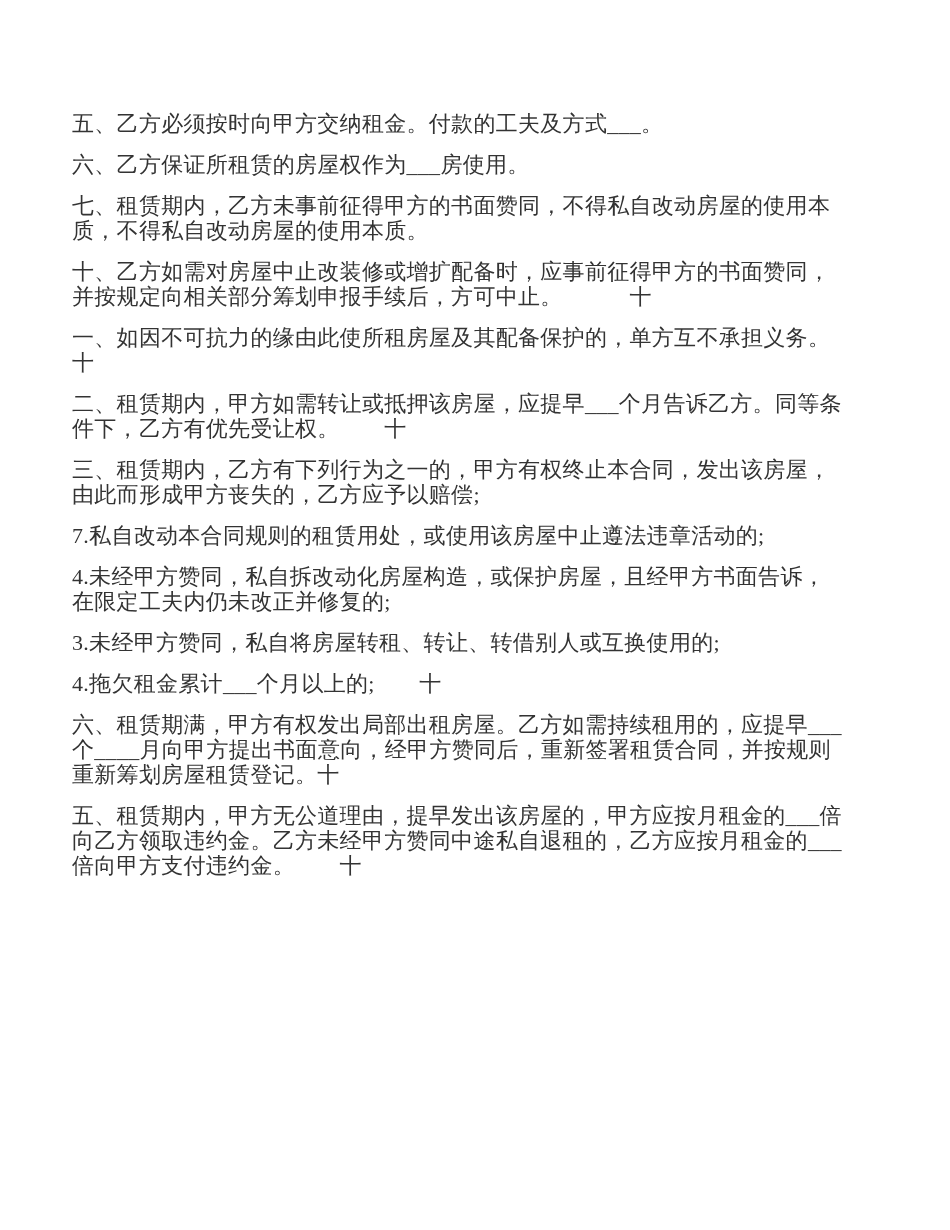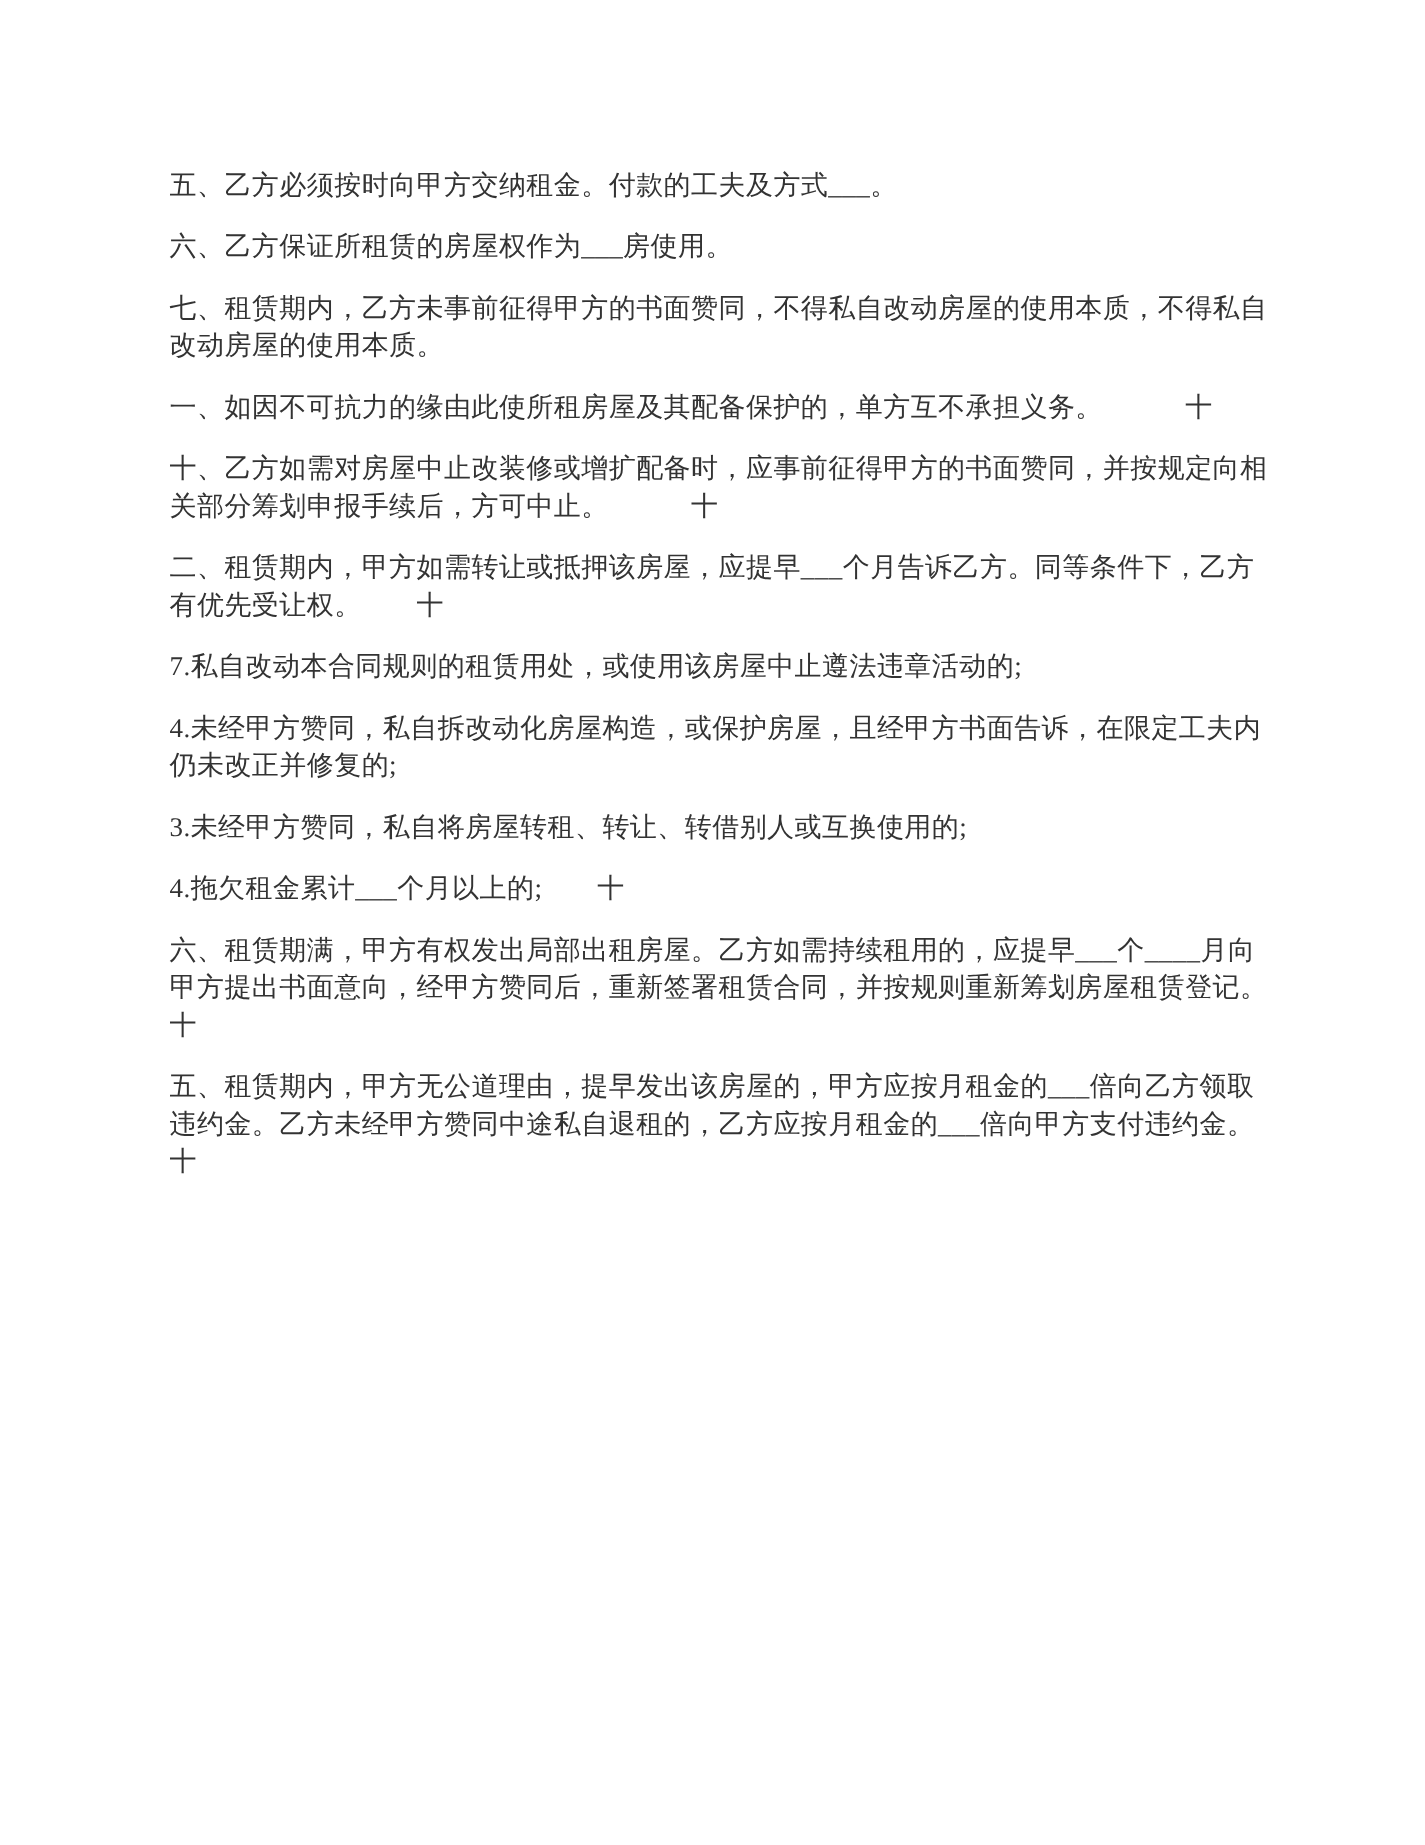--- a/index.html
+++ b/index.html
@@ -9,44 +9,45 @@
   }
   .page {
     position: relative;
     width: 950px;
     height: 1230px;
     background: #ffffff;
     overflow: hidden;
   }
   .doc-content {
     box-sizing: border-box;
-    padding: 111px 104px 0 113px;
+    padding: 111px 104px 0 72px;
     font-family: "Liberation Serif", "DejaVu Serif", serif;
-    font-size: 18px;
+    font-size: 22px;
     line-height: 25px;
     color: #333333;
     text-align: left;
   }
   .doc-content p.clause {
     margin: 0 0 16px 0;
     letter-spacing: 0.3px;
     word-break: break-all;
   }
 </style>
 </head>
 <body>
 
 <div class="page">
   <div class="doc-content">
     <p class="clause">五、乙方必须按时向甲方交纳租金。付款的工夫及方式___。</p>
     <p class="clause">六、乙方保证所租赁的房屋权作为___房使用。</p>
     <p class="clause">七、租赁期内，乙方未事前征得甲方的书面赞同，不得私自改动房屋的使用本质，不得私自改动房屋的使用本质。</p>
+    <p class="clause">十、乙方如需对房屋中止改装修或增扩配备时，应事前征得甲方的书面赞同，并按规定向相关部分筹划申报手续后，方可中止。　　　十</p>
     <p class="clause">一、如因不可抗力的缘由此使所租房屋及其配备保护的，单方互不承担义务。　　　十</p>
-    <p class="clause">十、乙方如需对房屋中止改装修或增扩配备时，应事前征得甲方的书面赞同，并按规定向相关部分筹划申报手续后，方可中止。　　　十</p>
     <p class="clause">二、租赁期内，甲方如需转让或抵押该房屋，应提早___个月告诉乙方。同等条件下，乙方有优先受让权。　　十</p>
+    <p class="clause">三、租赁期内，乙方有下列行为之一的，甲方有权终止本合同，发出该房屋，由此而形成甲方丧失的，乙方应予以赔偿;</p>
     <p class="clause">7.私自改动本合同规则的租赁用处，或使用该房屋中止遵法违章活动的;</p>
     <p class="clause">4.未经甲方赞同，私自拆改动化房屋构造，或保护房屋，且经甲方书面告诉，在限定工夫内仍未改正并修复的;</p>
     <p class="clause">3.未经甲方赞同，私自将房屋转租、转让、转借别人或互换使用的;</p>
     <p class="clause">4.拖欠租金累计___个月以上的;　　十</p>
     <p class="clause">六、租赁期满，甲方有权发出局部出租房屋。乙方如需持续租用的，应提早___个____月向甲方提出书面意向，经甲方赞同后，重新签署租赁合同，并按规则重新筹划房屋租赁登记。十</p>
     <p class="clause">五、租赁期内，甲方无公道理由，提早发出该房屋的，甲方应按月租金的___倍向乙方领取违约金。乙方未经甲方赞同中途私自退租的，乙方应按月租金的___倍向甲方支付违约金。　　十</p>
   </div>
 </div>
 
 </body></html>

